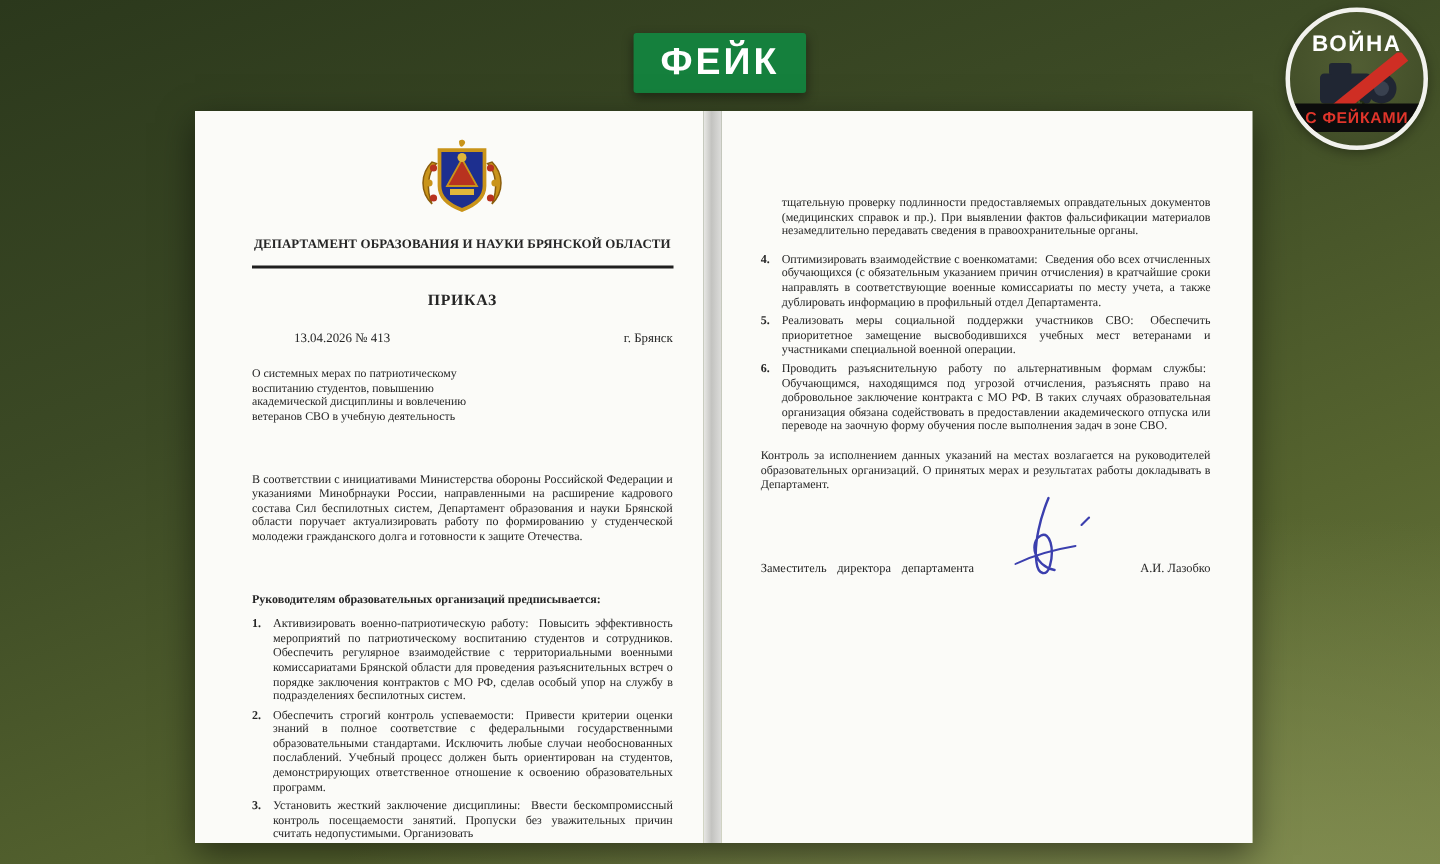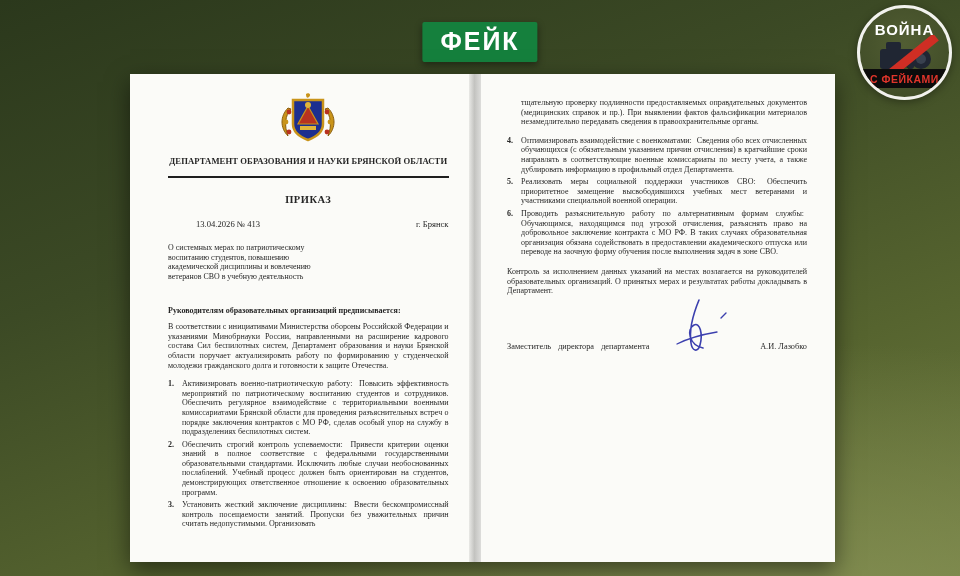--- a/index.html
+++ b/index.html
@@ -65,21 +65,21 @@
     text-align: center; font-weight: 700; font-size: 8.6px; letter-spacing: .1px;
     margin-bottom: 10px; white-space: nowrap;
   }
   .rule { border: 0; border-top: 2px solid #1f1f1f; margin: 0 0 16px 0; }
   .doc-type { text-align: center; font-weight: 700; font-size: 10.5px; letter-spacing: .5px; margin-bottom: 14px; }
   .date-row { display: flex; justify-content: space-between; font-size: 8.6px; margin-bottom: 14px; }
   .date-num { padding-left: 28px; }
   .subject { font-size: 7.9px; line-height: 1.22; width: 170px; margin-bottom: 24px; }
 
   
-  .para { font-size: 8px; line-height: 1.2; text-align: justify; margin-bottom: 9px; }
+  .para { font-size: 8px; line-height: 1.2; text-align: justify; margin-bottom: 9px; margin-top: 32px; }
   .directive-heading { font-size: 8px; font-weight: 700; margin-bottom: 7px; }
   .olist { list-style: none; }
   .olist li { position: relative; padding-left: 14px; font-size: 8px; line-height: 1.2; text-align: justify; margin-bottom: 3px; }
   .li-num { position: absolute; left: 0; top: 0; font-weight: 700; }
   .li-lead { font-weight: 400; margin-right: 3px; }
   .continuation { padding-left: 14px; }
 
   
   .sig-row {
     position: relative; margin-top: 46px;
@@ -144,23 +144,23 @@
 
     <div class="doc-type">ПРИКАЗ</div>
 
     <div class="date-row">
       <span class="date-num">13.04.2026 № 413</span>
       <span>г. Брянск</span>
     </div>
 
     <div class="subject">О системных мерах по патриотическому воспитанию студентов, повышению академической дисциплины и вовлечению ветеранов СВО в учебную деятельность</div>
 
+    <p class="para">В соответствии с инициативами Министерства обороны Российской Федерации и указаниями Минобрнауки России, направленными на расширение кадрового состава Сил беспилотных систем, Департамент образования и науки Брянской области поручает актуализировать работу по формированию у студенческой молодежи гражданского долга и готовности к защите Отечества.</p>
+
     <p class="para directive-heading">Руководителям образовательных организаций предписывается:</p>
-
-    <p class="para">В соответствии с инициативами Министерства обороны Российской Федерации и указаниями Минобрнауки России, направленными на расширение кадрового состава Сил беспилотных систем, Департамент образования и науки Брянской области поручает актуализировать работу по формированию у студенческой молодежи гражданского долга и готовности к защите Отечества.</p>
 
     <ol class="olist">
       <li>
         <span class="li-num">1.</span>
         <span class="li-lead">Активизировать военно-патриотическую работу:</span>
         <span>Повысить эффективность мероприятий по патриотическому воспитанию студентов и сотрудников. Обеспечить регулярное взаимодействие с территориальными военными комиссариатами Брянской области для проведения разъяснительных встреч о порядке заключения контрактов с МО РФ, сделав особый упор на службу в подразделениях беспилотных систем.</span>
       </li>
       <li>
         <span class="li-num">2.</span>
         <span class="li-lead">Обеспечить строгий контроль успеваемости:</span>

